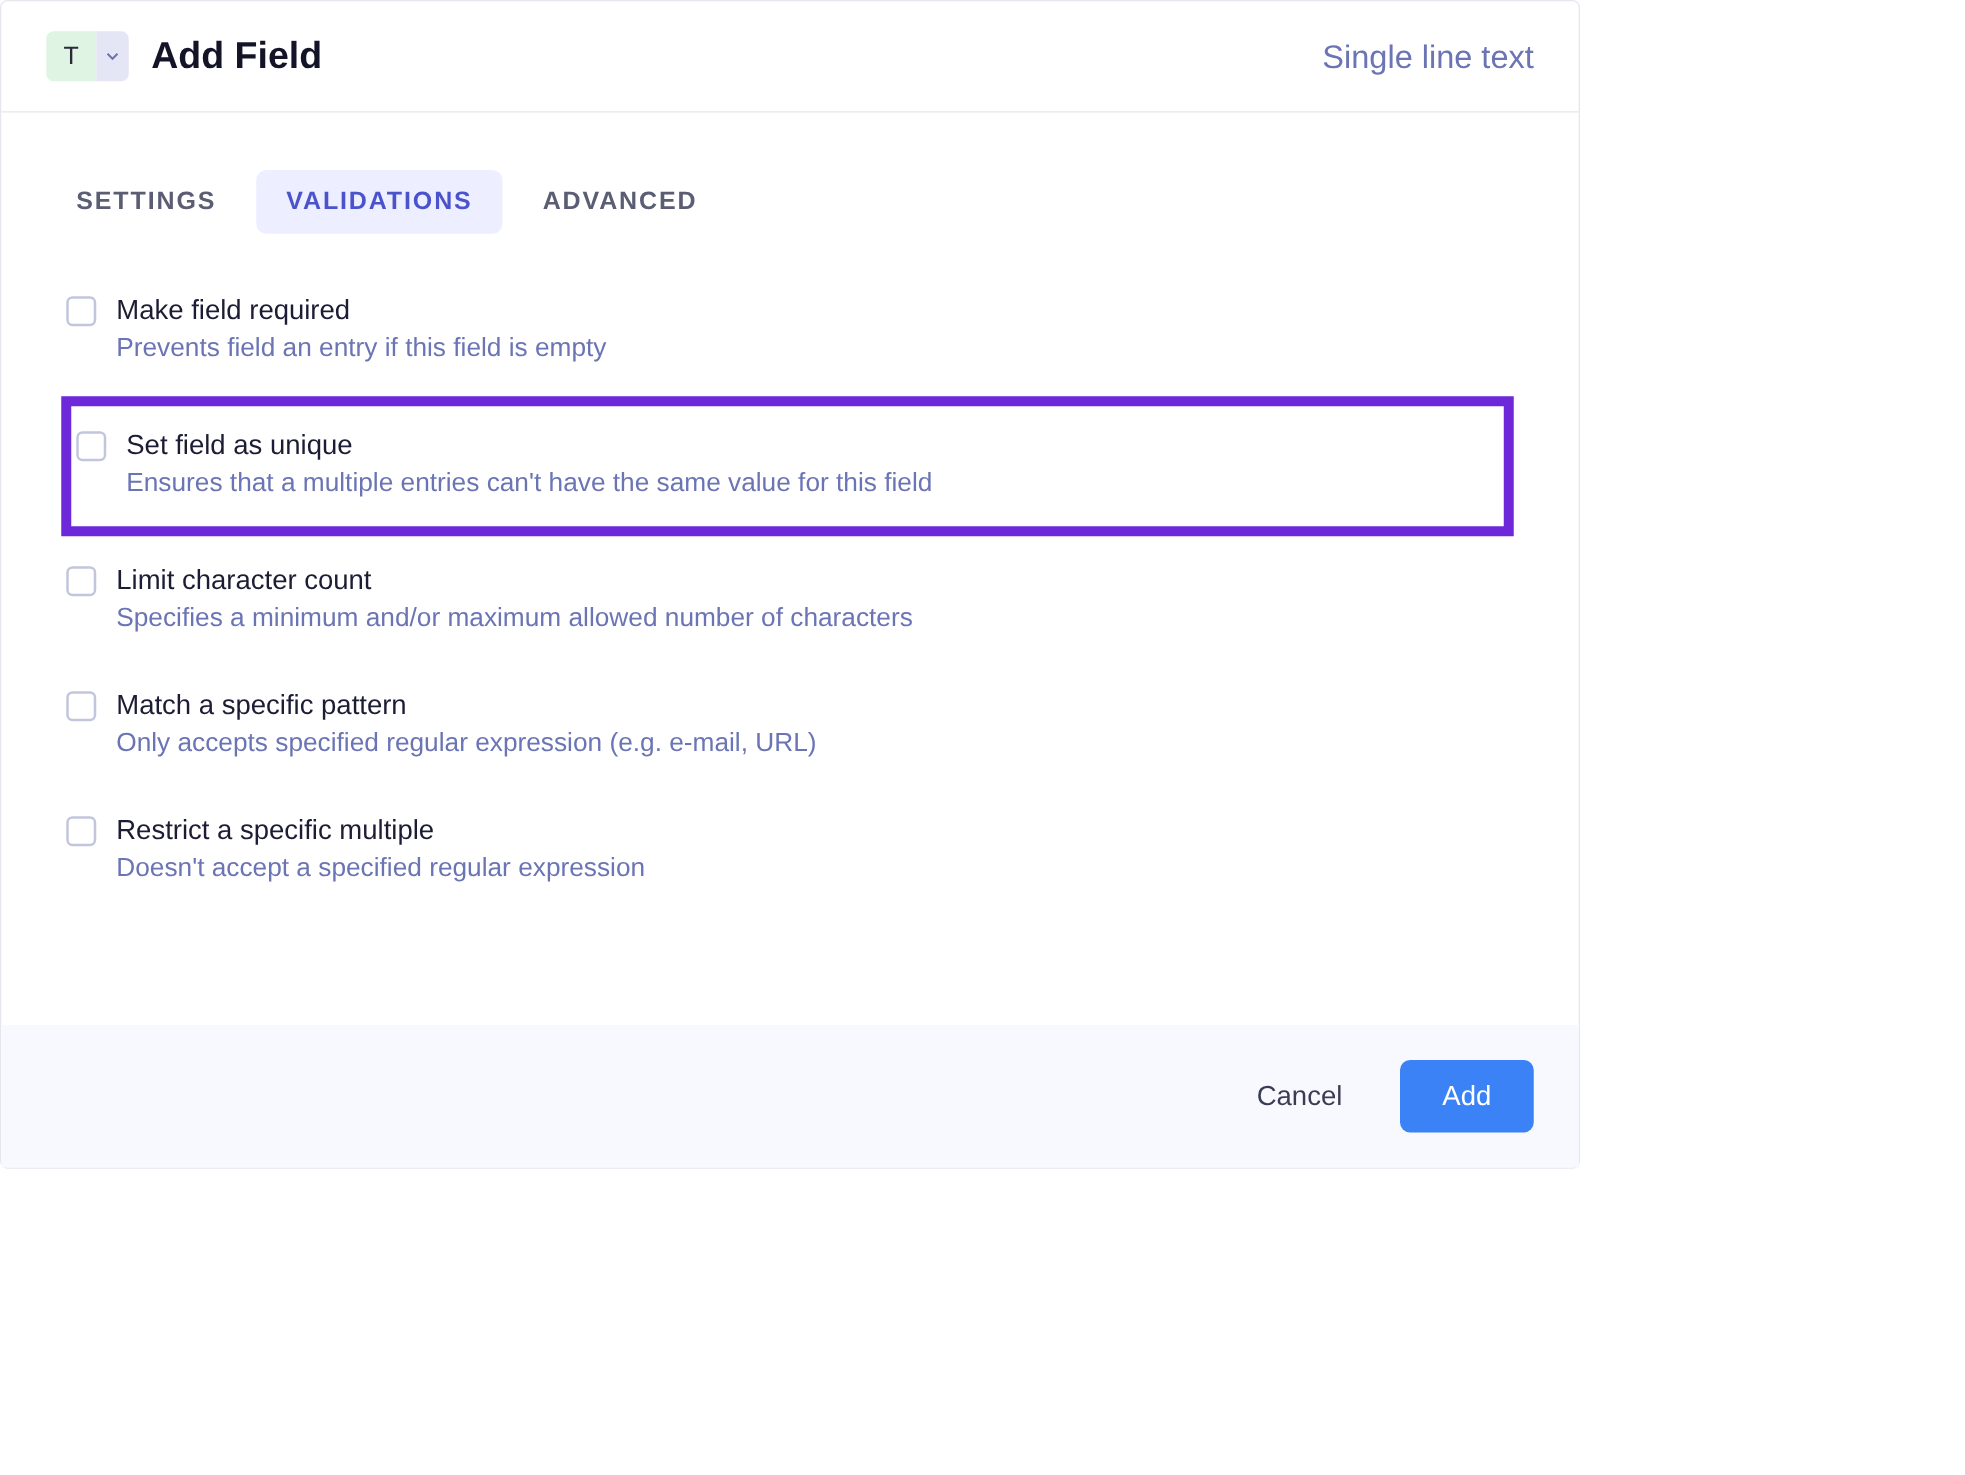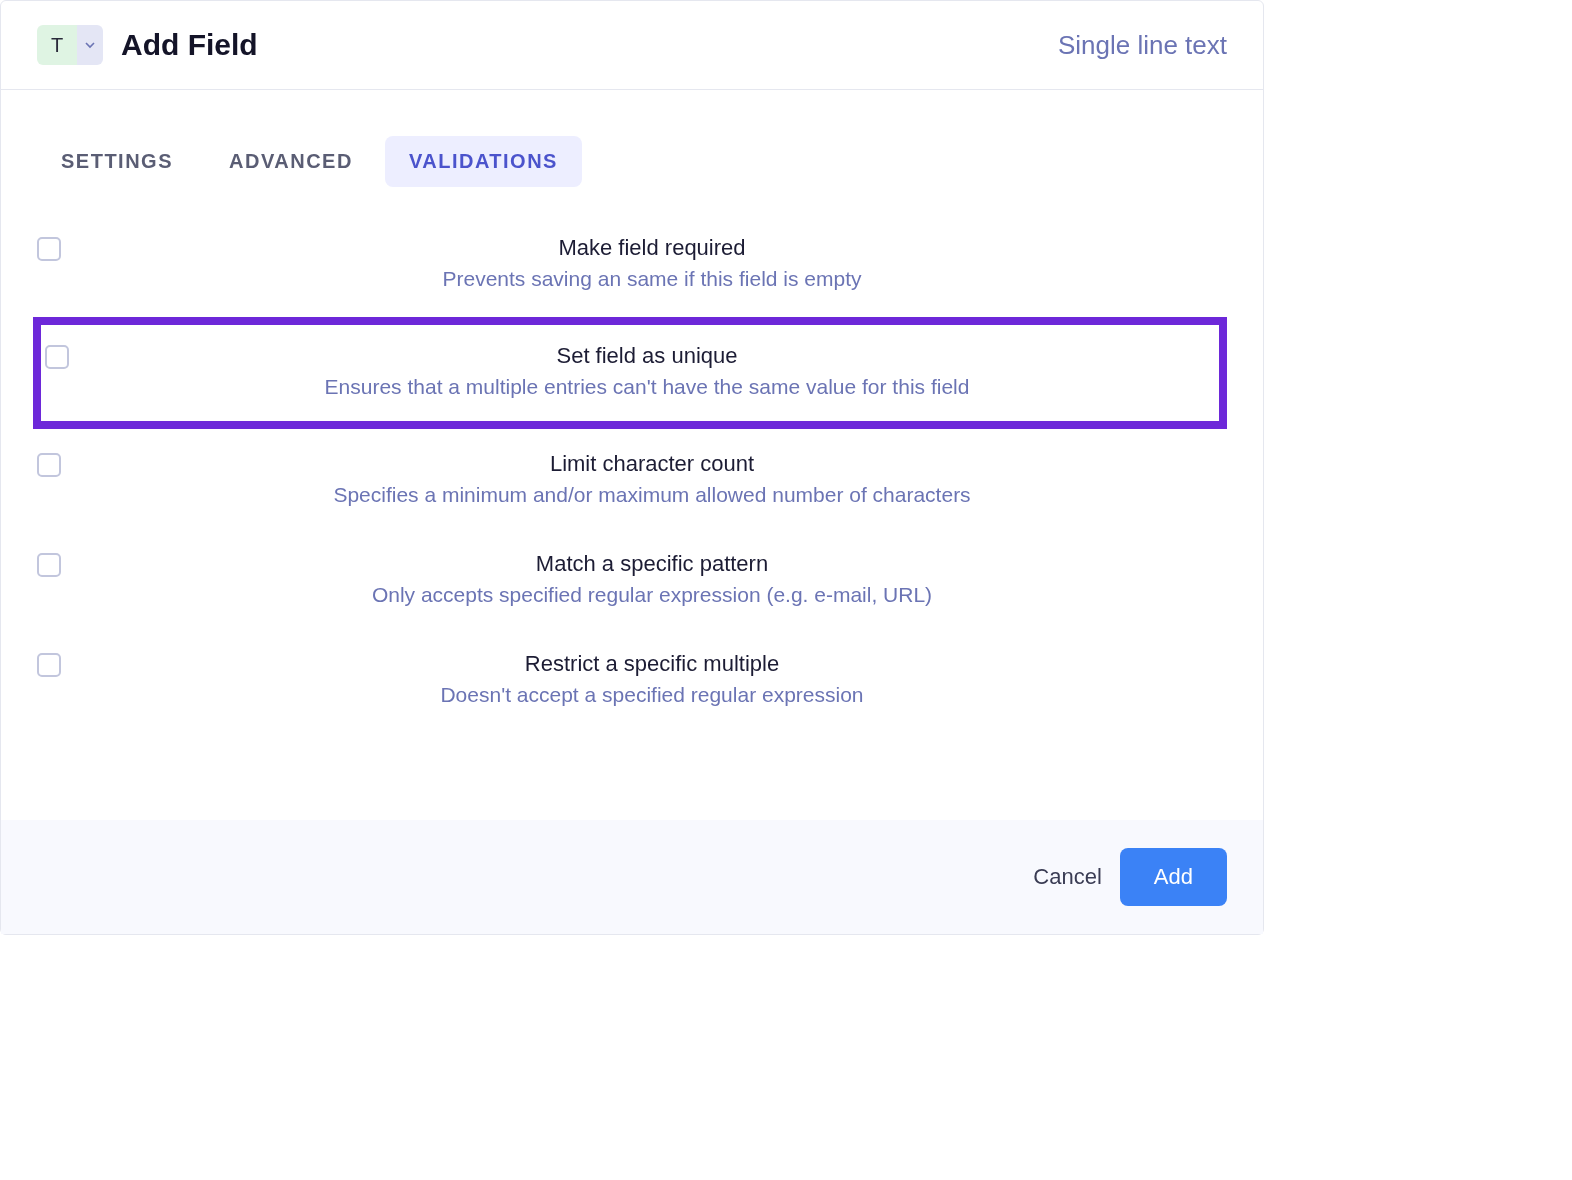--- a/index.html
+++ b/index.html
@@ -84,24 +84,23 @@
     color: #5a5d74;
     border-radius: 8px;
     cursor: pointer;
   }
   .tab.active {
     background: #edeeff;
     color: #4b53cc;
   }
   
   .body {
-    padding: 34px 36px;
+    padding: 34px 52px;
     flex: 1;
     overflow: auto;
-    text-align: center;
   }
   .option {
     display: flex;
     align-items: flex-start;
     gap: 16px;
     padding: 14px 0 30px 0;
     position: relative;
   }
   .option.highlight {
     border: 8px solid #6d28d9;
@@ -129,20 +128,21 @@
   .opt-desc {
     font-size: 21px;
     color: #6b74b4;
   }
   
   .footer {
     background: #f8f9fe;
     padding: 28px 36px;
     display: flex;
     justify-content: flex-end;
+    gap: 28px;
     align-items: center;
   }
   .btn-cancel {
     background: transparent;
     border: none;
     font-size: 22px;
     color: #3a3c54;
     cursor: pointer;
     padding: 12px 18px;
   }
@@ -172,31 +172,31 @@
             </svg>
         </div>
       </div>
       <div class="title">Add Field</div>
     </div>
     <div class="field-type">Single line text</div>
   </div>
 
   <div class="tabs">
     <div class="tab">SETTINGS</div>
+    <div class="tab active">VALIDATIONS</div>
     <div class="tab">ADVANCED</div>
-    <div class="tab active">VALIDATIONS</div>
   </div>
 
   <div class="body">
 
     <div class="option">
       <div class="checkbox"></div>
       <div class="option-text">
         <div class="opt-title">Make field required</div>
-        <div class="opt-desc">Prevents saving an same if this field is empty</div>
+        <div class="opt-desc">Prevents field an entry if this field is empty</div>
       </div>
     </div>
 
     <div class="option highlight">
       <div class="checkbox"></div>
       <div class="option-text">
         <div class="opt-title">Set field as unique</div>
         <div class="opt-desc">Ensures that a multiple entries can't have the same value for this field</div>
       </div>
     </div>

